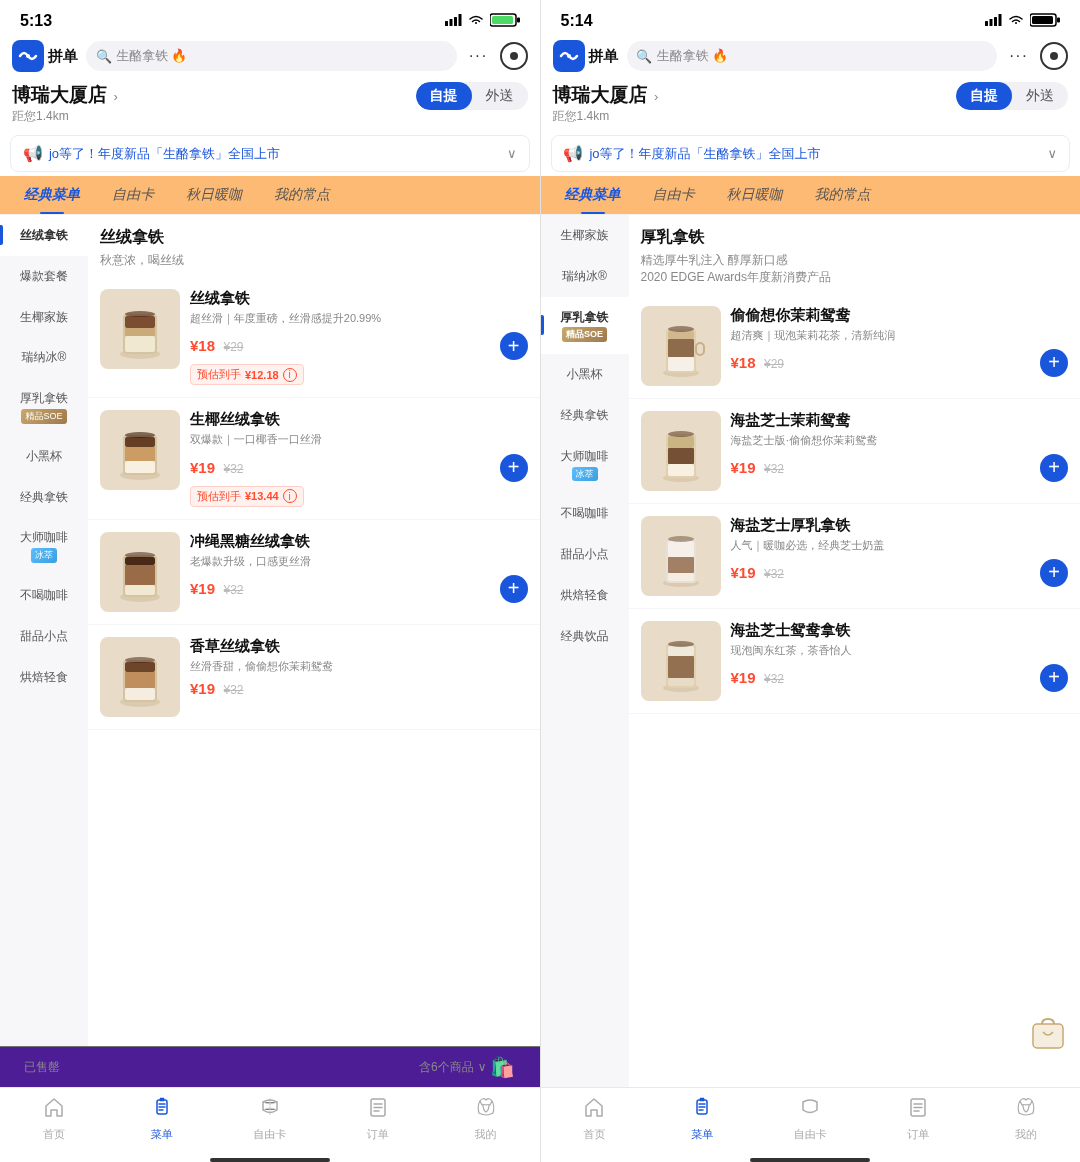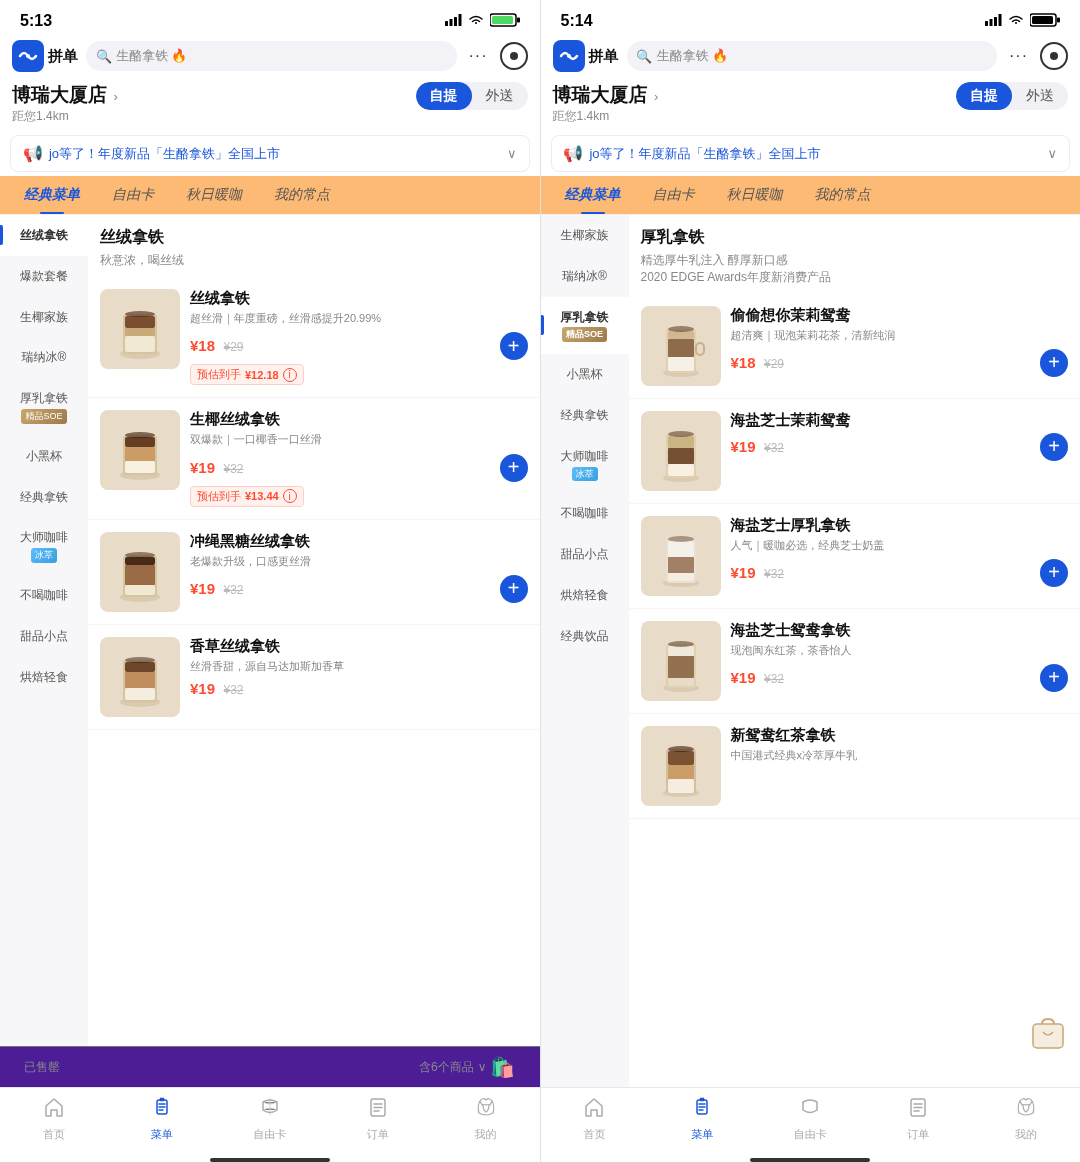--- a/index.html
+++ b/index.html
@@ -551,21 +551,21 @@
                 <ellipse cx="35" cy="60" rx="20" ry="5" fill="#c8b08a" opacity="0.4"></ellipse>
                 <rect x="18" y="18" width="34" height="42" rx="4" fill="#d4c4a0"></rect>
                 <rect x="20" y="20" width="30" height="10" rx="2" fill="#5a3015" opacity="0.85"></rect>
                 <rect x="20" y="30" width="30" height="16" rx="1" fill="#b87840" opacity="0.7"></rect>
                 <rect x="20" y="46" width="30" height="12" rx="2" fill="#f5ede0"></rect>
                 <ellipse cx="35" cy="18" rx="15" ry="3" fill="#3a1808" opacity="0.5"></ellipse>
               </svg>
             </div>
             <div class="product-info">
               <div class="product-name">香草丝绒拿铁</div>
-              <div class="product-desc">丝滑香甜，源自马达加斯加香草</div>
+              <div class="product-desc">丝滑香甜，偷偷想你茉莉鸳鸯</div>
               <div class="product-price-row">
                 <div>
                   <span class="price-current">¥19</span>
                   <span class="price-original">¥32</span>
                 </div>
               </div>
             </div>
           </div>
         </div>
       </div>
@@ -771,20 +771,21 @@
                 <ellipse cx="35" cy="62" rx="18" ry="4" fill="#c8b08a" opacity="0.4"></ellipse>
                 <rect x="20" y="18" width="30" height="44" rx="3" fill="#e0d0b0"></rect>
                 <rect x="22" y="20" width="26" height="12" rx="2" fill="#c0a870" opacity="0.7"></rect>
                 <rect x="22" y="32" width="26" height="16" rx="1" fill="#5a3015" opacity="0.8"></rect>
                 <rect x="22" y="48" width="26" height="12" rx="2" fill="#f8f0e0"></rect>
                 <ellipse cx="35" cy="18" rx="13" ry="3" fill="#4a2810" opacity="0.5"></ellipse>
               </svg>
             </div>
             <div class="product-info">
               <div class="product-name">海盐芝士茉莉鸳鸯</div>
+              <div class="product-desc">海盐芝士版·偷偷想你茉莉鸳鸯</div>
               <div class="product-price-row">
                 <div>
                   <span class="price-current">¥19</span>
                   <span class="price-original">¥32</span>
                 </div>
                 <div class="add-btn">+</div>
               </div>
             </div>
           </div>
 
@@ -829,36 +830,20 @@
               <div class="product-price-row">
                 <div>
                   <span class="price-current">¥19</span>
                   <span class="price-original">¥32</span>
                 </div>
                 <div class="add-btn">+</div>
               </div>
             </div>
           </div>
 
-          <div class="product-item" style="position:relative;">
-            <div class="product-img">
-              <svg class="coffee-svg" viewBox="0 0 70 70" xmlns="http://www.w3.org/2000/svg">
-                <ellipse cx="35" cy="62" rx="18" ry="4" fill="#c8b08a" opacity="0.4"></ellipse>
-                <rect x="20" y="18" width="30" height="44" rx="3" fill="#d4c0a0"></rect>
-                <rect x="22" y="20" width="26" height="14" rx="2" fill="#6b4020" opacity="0.85"></rect>
-                <rect x="22" y="34" width="26" height="14" rx="1" fill="#c89050" opacity="0.7"></rect>
-                <rect x="22" y="48" width="26" height="14" rx="2" fill="#f5ede0"></rect>
-                <ellipse cx="35" cy="18" rx="13" ry="3" fill="#3a1808" opacity="0.6"></ellipse>
-              </svg>
-            </div>
-            <div class="product-info">
-              <div class="product-name">新鸳鸯红茶拿铁</div>
-              <div class="product-desc">中国港式经典x冷萃厚牛乳</div>
-            </div>
-          </div>
         </div>
       </div>
 
       <div style="position:absolute;bottom:110px;right:12px;width:40px;height:40px;z-index:10;">
         <svg width="40" height="40" viewBox="0 0 40 40">
             <rect x="5" y="12" width="30" height="24" rx="4" fill="#f5ede0" stroke="#c8a870" stroke-width="1.5"></rect>
             <path d="M14 12 Q14 7 20 7 Q26 7 26 12" fill="none" stroke="#c8a870" stroke-width="2"></path>
             <path d="M15 20 Q20 26 25 20" fill="none" stroke="#c8a870" stroke-width="1.5"></path>
           </svg>
       </div>

